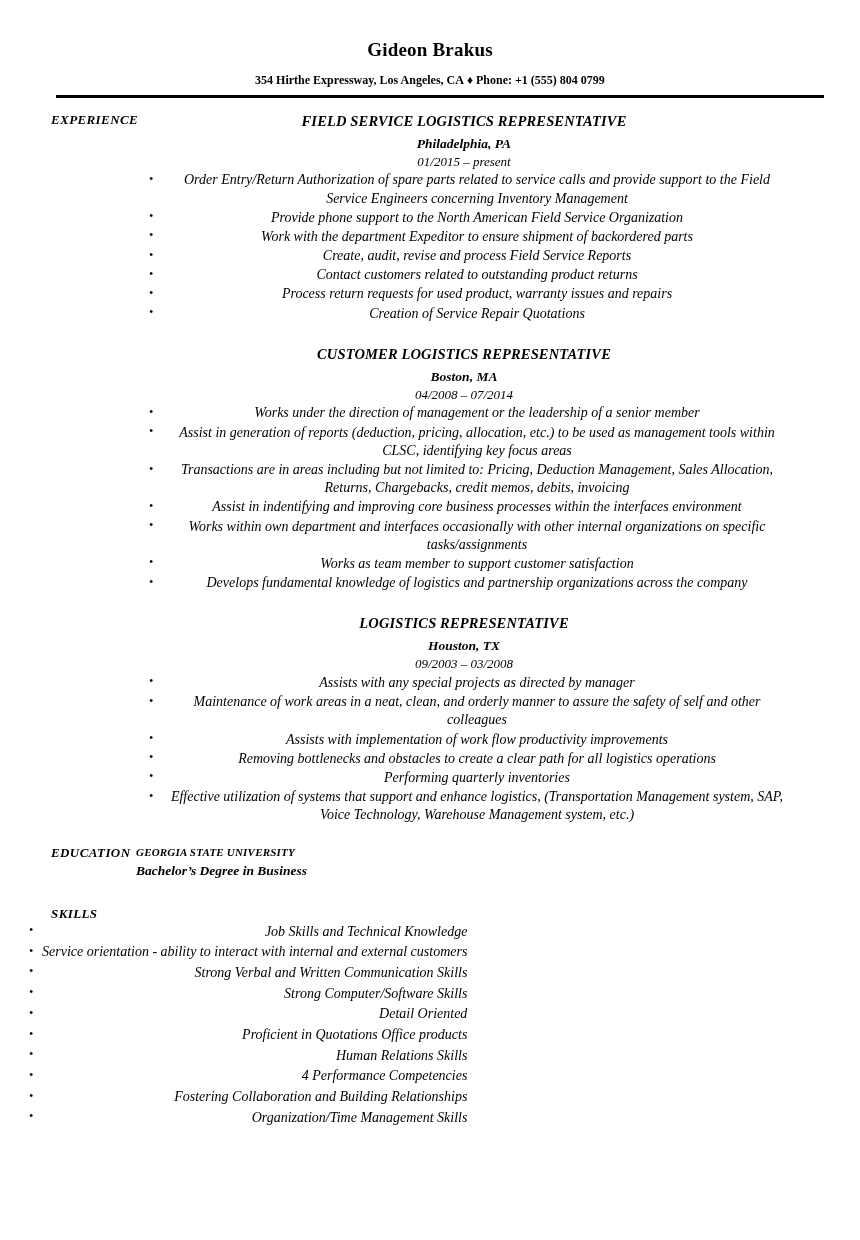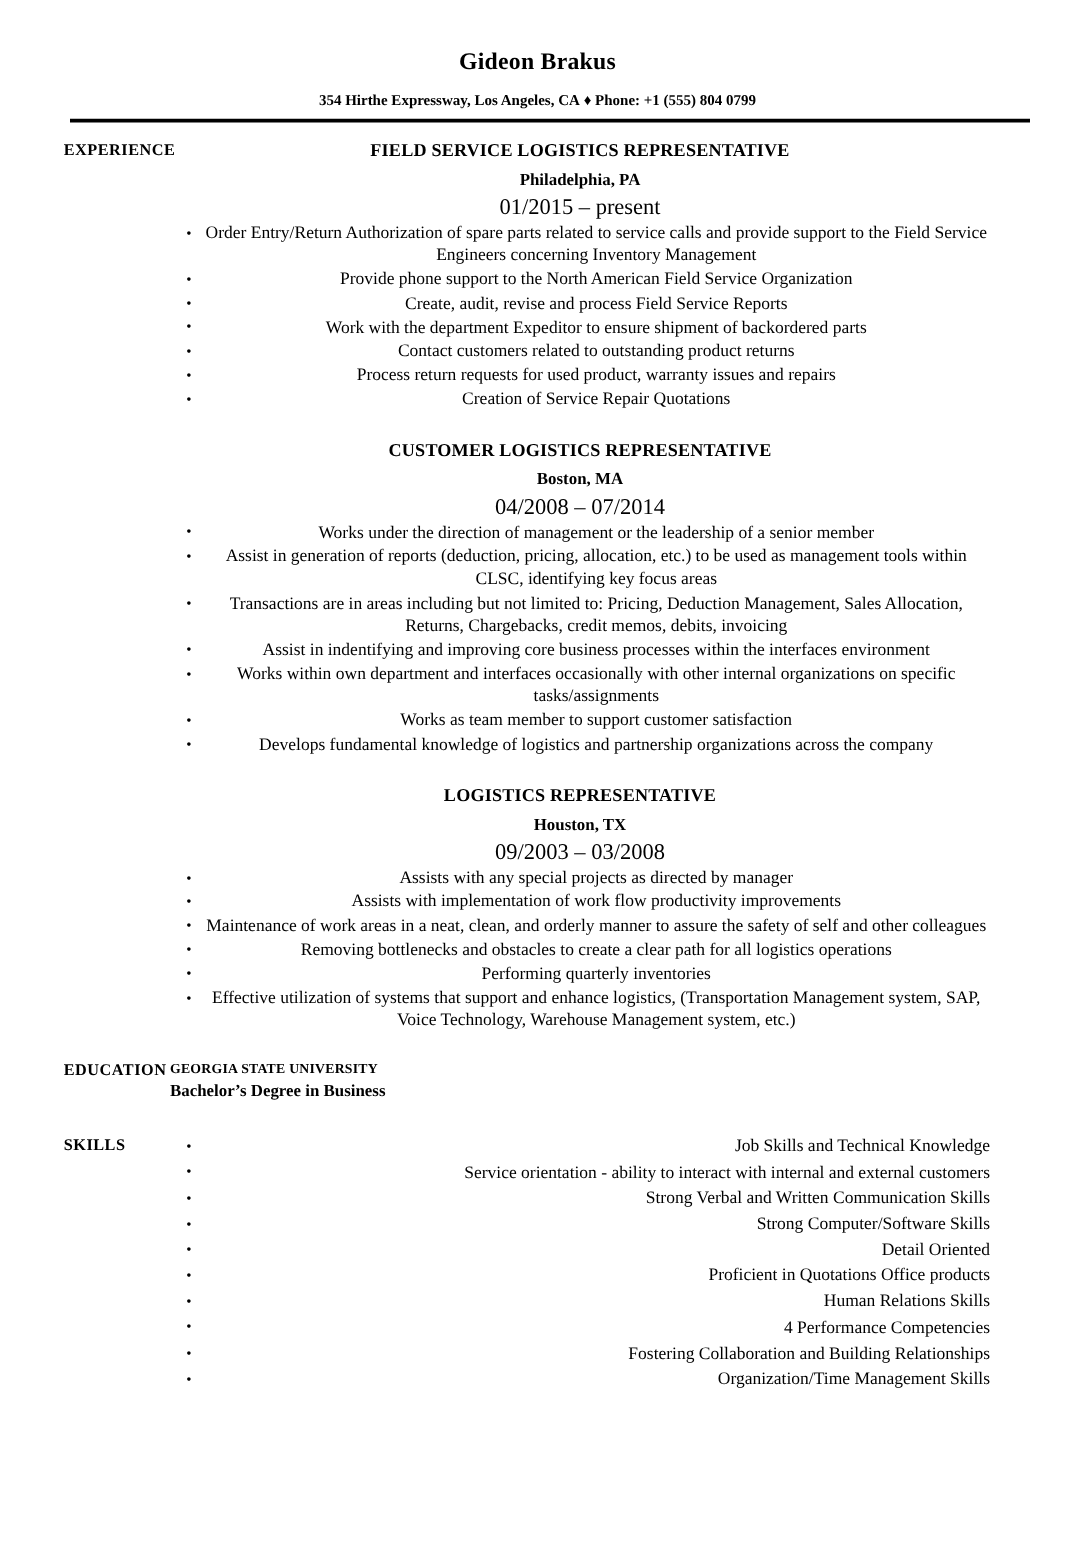--- a/index.html
+++ b/index.html
@@ -50,20 +50,21 @@
     margin: 7px 0 0 0;
     border: none;
     border-top: 3px solid #000;
     width: 768px;
     margin-left: 40px;
   }
 
   
   .body-wrap {
     margin-top: 14px;
+    font-style: italic;
   }
   .section {
     display: flex;
     align-items: flex-start;
   }
   .section-label-col {
     width: 120px;
     min-width: 120px;
     padding-left: 35px;
     box-sizing: border-box;
@@ -94,21 +95,21 @@
     letter-spacing: 0.15px;
     line-height: 1.3;
   }
   .job-location {
     font-size: 13.5px;
     font-weight: bold;
     line-height: 1.35;
     margin-top: 4px;
   }
   .job-dates {
-    font-size: 18px;
+    font-size: 13px;
     line-height: 1.35;
     margin-top: 0px;
   }
 
   
   ul.bullets {
     list-style: none;
     margin: 1px 0 0 0;
     padding: 0;
   }
@@ -140,20 +141,21 @@
     font-weight: bold;
     line-height: 1.35;
     margin-top: 2px;
   }
 
   .section-education {
     margin-top: 20px;
   }
   .section-skills {
     margin-top: 26px;
+    flex-direction: column;
   }
   .section-skills .section-content-col ul.bullets > li {
     margin-bottom: 2.5px;
     text-align: right;
   }
 </style>
 </head>
 <body>
 
 <div class="page">
@@ -174,22 +176,22 @@
       </div>
       <div class="section-content-col">
 
         <div class="job">
           <div class="job-title">FIELD SERVICE LOGISTICS REPRESENTATIVE</div>
           <div class="job-location">Philadelphia, PA</div>
           <div class="job-dates">01/2015 – present</div>
           <ul class="bullets">
             <li>Order Entry/Return Authorization of spare parts related to service calls and provide support to the Field Service Engineers concerning Inventory Management</li>
             <li>Provide phone support to the North American Field Service Organization</li>
+            <li>Work with the department Expeditor to ensure shipment of backordered parts</li>
             <li>Create, audit, revise and process Field Service Reports</li>
-            <li>Work with the department Expeditor to ensure shipment of backordered parts</li>
             <li>Contact customers related to outstanding product returns</li>
             <li>Process return requests for used product, warranty issues and repairs</li>
             <li>Creation of Service Repair Quotations</li>
           </ul>
         </div>
 
         <div class="job">
           <div class="job-title">CUSTOMER LOGISTICS REPRESENTATIVE</div>
           <div class="job-location">Boston, MA</div>
           <div class="job-dates">04/2008 – 07/2014</div>
@@ -203,22 +205,22 @@
             <li>Develops fundamental knowledge of logistics and partnership organizations across the company</li>
           </ul>
         </div>
 
         <div class="job">
           <div class="job-title">LOGISTICS REPRESENTATIVE</div>
           <div class="job-location">Houston, TX</div>
           <div class="job-dates">09/2003 – 03/2008</div>
           <ul class="bullets">
             <li>Assists with any special projects as directed by manager</li>
+            <li>Maintenance of work areas in a neat, clean, and orderly manner to assure the safety of self and other colleagues</li>
             <li>Assists with implementation of work flow productivity improvements</li>
-            <li>Maintenance of work areas in a neat, clean, and orderly manner to assure the safety of self and other colleagues</li>
             <li>Removing bottlenecks and obstacles to create a clear path for all logistics operations</li>
             <li>Performing quarterly inventories</li>
             <li>Effective utilization of systems that support and enhance logistics, (Transportation Management system, SAP, Voice Technology, Warehouse Management system, etc.)</li>
           </ul>
         </div>
 
       </div>
     </div>
 
     <div class="section section-education">

